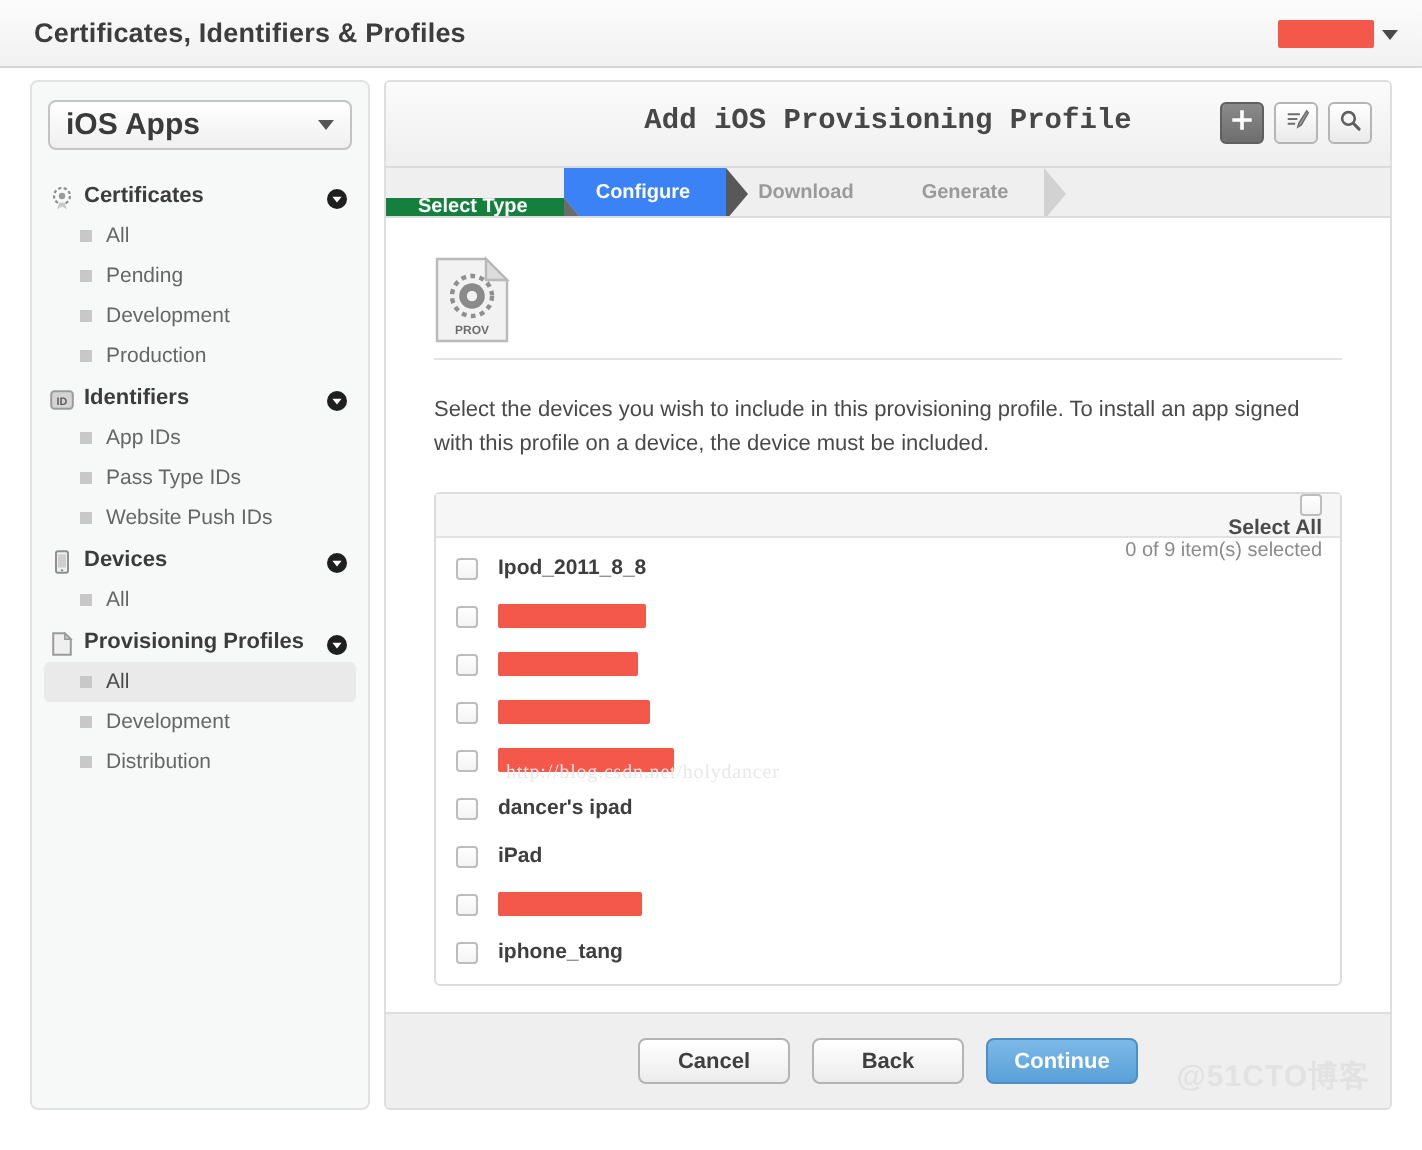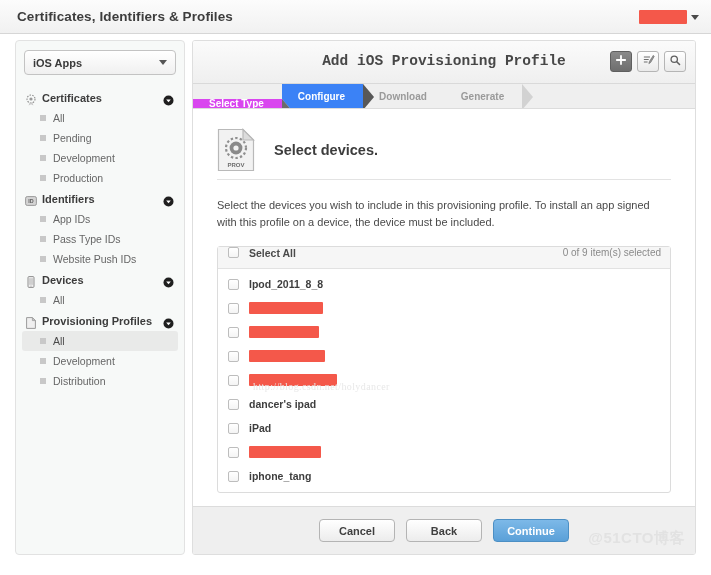--- a/index.html
+++ b/index.html
@@ -56,21 +56,21 @@
     position: absolute; left: 8px; top: 9px;
     width: 152px; height: 25px;
     background: linear-gradient(to bottom, #ffffff 0%, #f0f0f0 100%);
     border: 1px solid #c3c3c3;
     border-radius: 4px;
     box-shadow: 0 1px 0 rgba(255,255,255,.8) inset;
     display: flex; align-items: center;
     padding: 0 8px;
   }
   .sb-select .val {
-    font-size: 11px; font-weight: bold; color: #3a3a3a; flex: 1;
+    font-size: 15px; font-weight: bold; color: #3a3a3a; flex: 1;
   }
   .sb-select .caret {
     width: 0; height: 0;
     border-left: 4px solid transparent;
     border-right: 4px solid transparent;
     border-top: 5px solid #555;
   }
 
   .sb-nav { position: absolute; left: 0; top: 46px; width: 100%; }
   .sb-group {
@@ -147,21 +147,21 @@
     display: flex; align-items: stretch;
     overflow: hidden;
   }
   .step {
     position: relative;
     display: flex; align-items: center;
     padding: 0 18px 0 16px;
     font-size: 10px; font-weight: bold;
     white-space: nowrap;
   }
-  .step.done { background: #d946ef; color: #ffffff; margin-top: 15px; }
+  .step.done { background: #15803d; color: #ffffff; margin-top: 15px; }
   .step.active { background: #3b82f6; color: #ffffff; }
   .step.todo { background: #efefef; color: #9a9a9a; }
   .step .arrow {
     position: absolute; right: -11px; top: 0;
     width: 0; height: 0; z-index: 2;
     border-top: 13px solid transparent;
     border-bottom: 13px solid transparent;
     border-left: 11px solid #6b6b6b;
   }
   .step.active .arrow { border-left-color: #585858; }
@@ -201,24 +201,25 @@
 
   
   .list {
     position: relative;
     margin: 15px 24px 0 24px;
     border: 1px solid #dcdcdc;
     border-radius: 3px;
     background: #ffffff;
   }
   .list-head {
-    display: flex; align-items: flex-start;
+    display: flex; align-items: flex-end;
     height: 22px; padding: 0 9px 0 10px;
     background: #f6f6f6;
     border-bottom: 1px solid #e2e2e2;
+    flex-direction: column;
   }
   .cb {
     width: 11px; height: 11px; flex: 0 0 11px;
     border: 1px solid #bdbdbd;
     border-radius: 2px;
     background: linear-gradient(to bottom,#ffffff,#f4f4f4);
   }
   .list-head .lh-label {
     margin-left: 10px;
     font-size: 10.5px; font-weight: bold; color: #4a4a4a; flex: 1;
@@ -439,21 +440,20 @@
         <svg class="prov-icon" viewBox="0 0 38 44">
           <path d="M1.5 1.5 H26 L36.5 12 V42.5 H1.5 Z" fill="#f2f2f2" stroke="#b9b9b9" stroke-width="1.2"></path>
           <path d="M26 1.5 L36.5 12 H26 Z" fill="#dcdcdc" stroke="#b9b9b9" stroke-width="1.2"></path>
           <g transform="translate(19,20)">
             <circle r="10" fill="none" stroke="#8f8f8f" stroke-width="2.2" stroke-dasharray="2.4 2.2"></circle>
             <circle r="6.4" fill="#8a8a8a"></circle>
             <circle r="2.6" fill="#f2f2f2"></circle>
           </g>
           <text x="19" y="39" font-size="6" font-family="Liberation Sans, sans-serif" fill="#6d6d6d" text-anchor="middle" font-weight="bold">PROV</text>
         </svg>
-        <div class="sec-title">Select devices.</div>
       </div>
 
       <div class="divider"></div>
 
       <div class="desc">Select the devices you wish to include in this provisioning profile. To install an app signed with this profile on a device, the device must be included.</div>
 
       <div class="list">
         <div class="list-head">
           <span class="cb"></span>
           <span class="lh-label">Select All</span>

